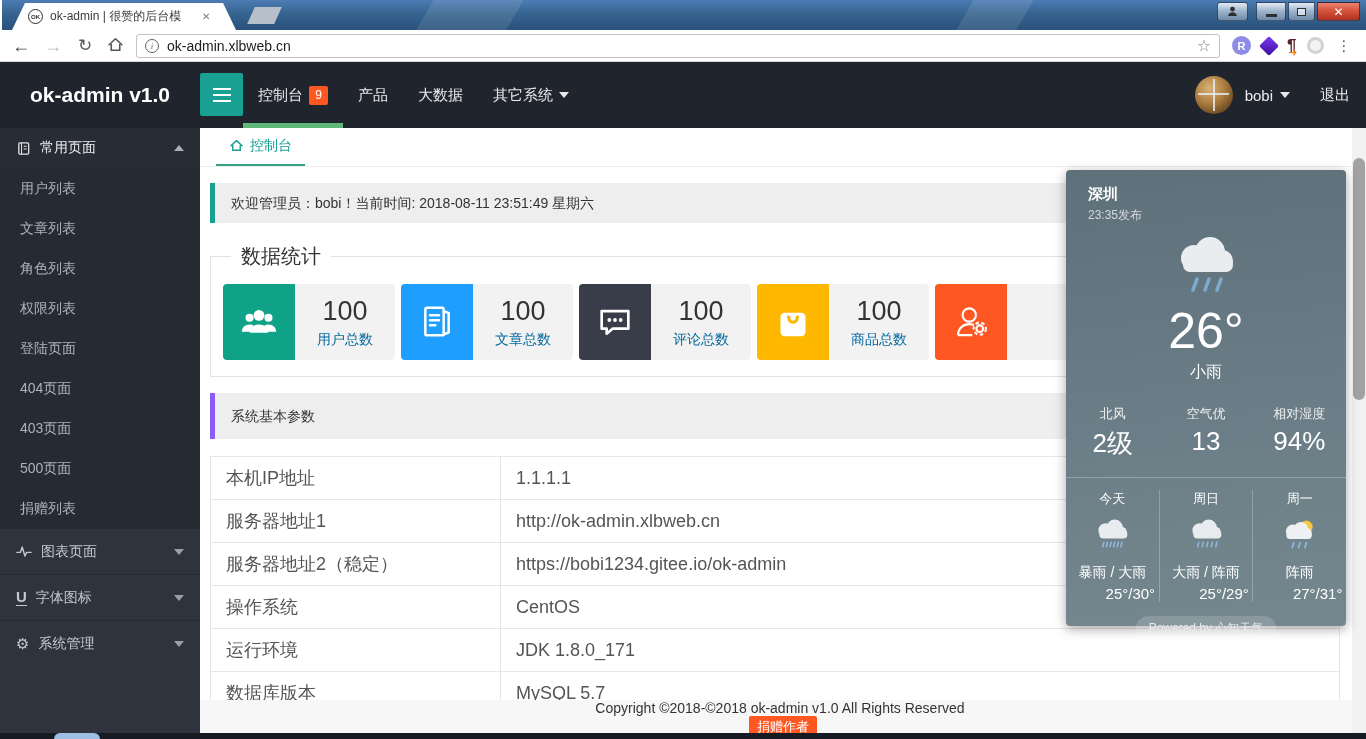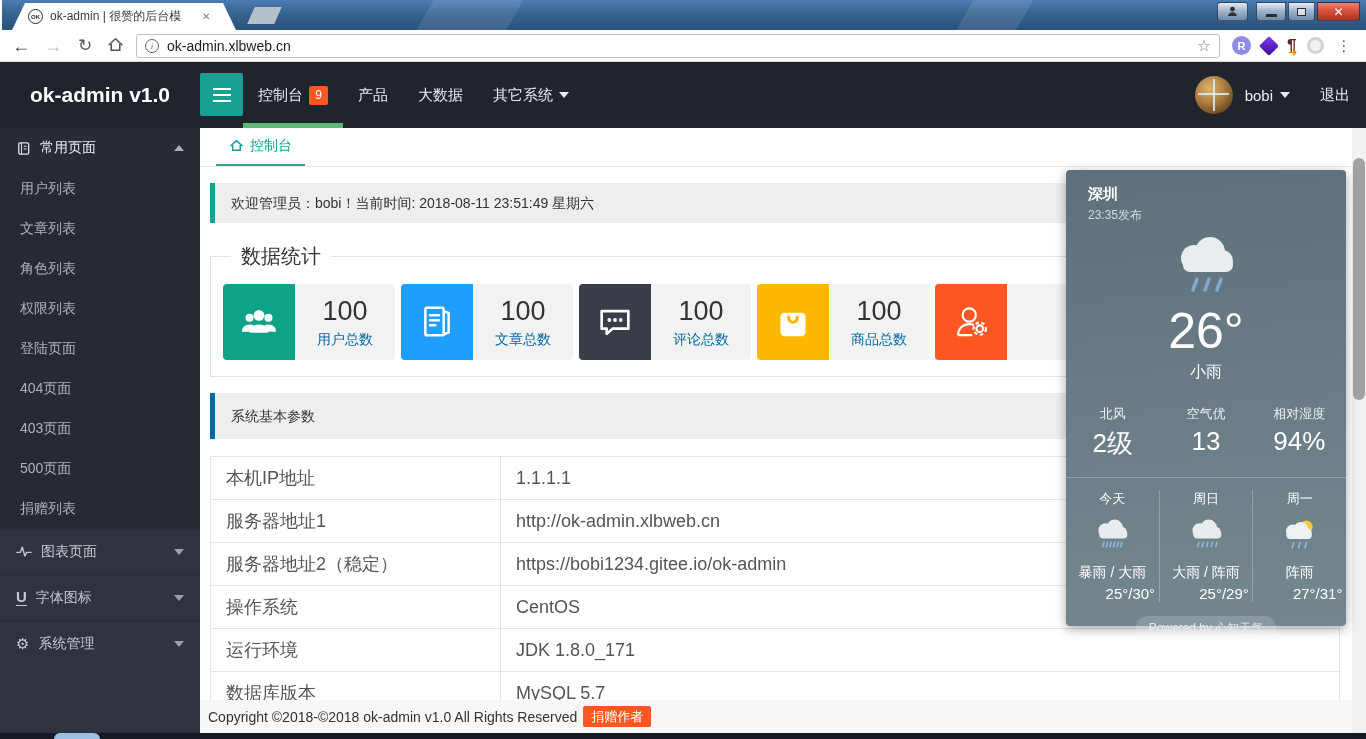--- a/index.html
+++ b/index.html
@@ -92,27 +92,27 @@
   .welcome { height:40px; line-height:40px; background:#eeeeee; border-left:5px solid #18A092; padding-left:16px;
     font-size:14px; color:#333; margin-top:8px; }
   fieldset.stats { margin-top:20px; border:1px solid #e2e2e2; padding:14px 12px 16px; }
   fieldset.stats legend { font-size:20px; color:#333; padding:0 10px; margin-left:8px; }
   .cards { display:flex; gap:6px; }
   .card { display:flex; border-radius:4px; overflow:hidden; flex:none; }
   .card-icon { width:72px; height:76px; display:flex; align-items:center; justify-content:center; }
   .card-val { width:100px; height:76px; background:#f2f2f2; display:flex; flex-direction:column; align-items:center; justify-content:center; }
   .card-num { font-size:27px; color:#333; }
   .card-lbl { font-size:14px; color:#0369a1; margin-top:4px; }
-  .sec-header { margin-top:16px; height:46px; line-height:46px; background:#eeeeee; border-left:5px solid #0369a1;
+  .sec-header { margin-top:16px; height:46px; line-height:46px; background:#eeeeee; border-left:5px solid #8b5cf6;
     padding-left:16px; font-size:14px; color:#333; }
   table.params { margin-top:17px; width:100%; border-collapse:collapse; }
   table.params td { border:1px solid #e6e6e6; font-size:18px; color:#555; padding:9px 15px; height:19px; }
   td.p-label { width:290px; }
   .footer { position:absolute; left:0; right:0; bottom:0; height:33px; background:#f7f7f7;
-    display:flex; align-items:center; padding-left:8px; font-size:14px; color:#333; }
+    display:flex; align-items:center; padding-left:8px; font-size:14px; color:#333;flex-direction:column; }
   .donate-btn { margin-left:6px; color:#fff; font-size:13px; padding:4px 8px; border-radius:2px; line-height:1; }
 
   
   .weather { position:absolute; left:1066px; top:170px; width:280px; height:456px; border-radius:4px; z-index:40;
     background:linear-gradient(175deg,#5e707a 0%,#6b7d86 55%,#75878e 100%); color:#fff;
     box-shadow:0 3px 12px rgba(0,0,0,.35); padding:15px 0 0; }
   .w-head { padding:0 22px; }
   .w-city { font-size:15px; font-weight:bold; }
   .w-pub { font-size:12px; color:rgba(255,255,255,.72); margin-top:3px; }
   .w-icon { text-align:center; margin-top:4px; }

